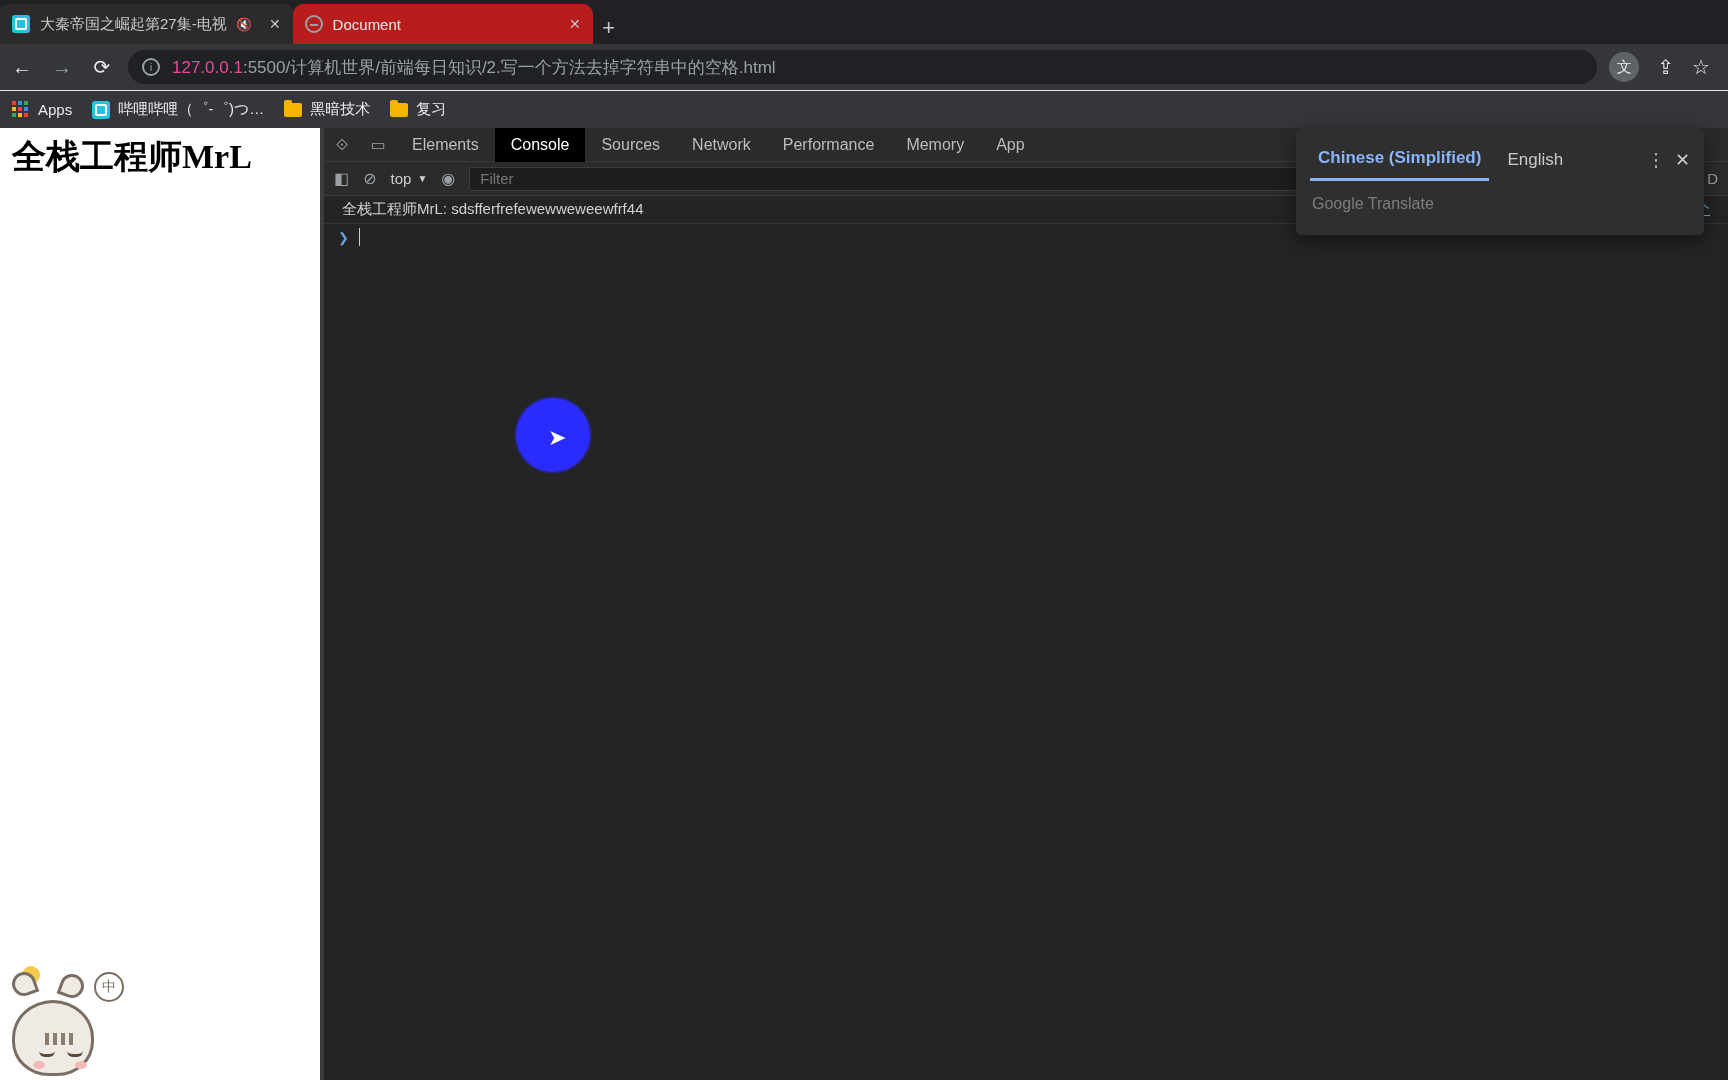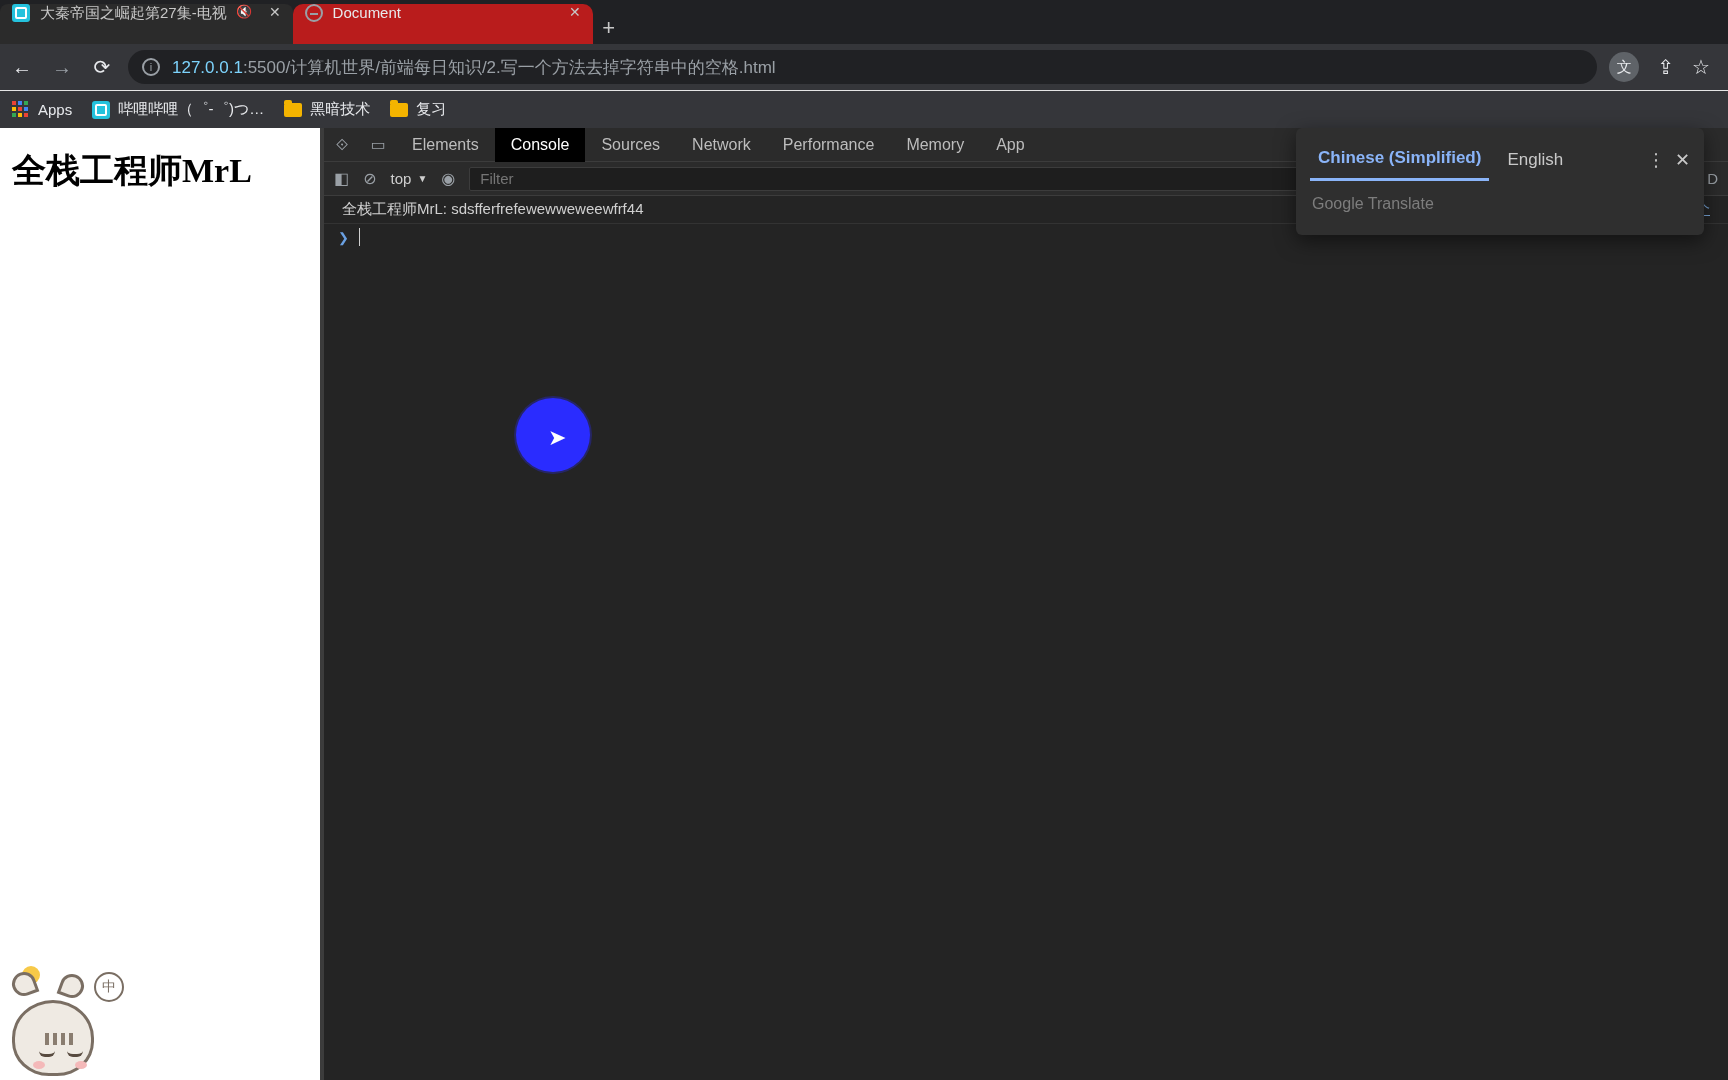--- a/index.html
+++ b/index.html
@@ -1,39 +1,39 @@
 <!DOCTYPE html>
 <html><head>
 <meta charset="utf-8">
 <style>
   * { margin:0; padding:0; box-sizing:border-box; font-family: "Segoe UI", Arial, sans-serif; }
   body { width:1728px; height:1080px; background:#202124; overflow:hidden; position:relative; }
 
   
   .tabstrip { height:44px; background:#202124; display:flex; align-items:flex-end; }
-  .tab { height:40px; display:flex; padding:0 12px; color:#c7c7c7; font-size:15px; max-width:300px; gap:10px; }
+  .tab { height:40px; display:flex; align-items:center; padding:0 12px; color:#c7c7c7; font-size:15px; max-width:300px; gap:10px; }
   .tab .favicon { width:18px; height:18px; display:inline-block; }
   .tab .title { white-space:nowrap; overflow:hidden; text-overflow:ellipsis; }
   .tab.inactive { background:#2b2b2b; border-radius:8px 8px 0 0; }
   .tab.active   { background:#b91c1c; border-radius:10px 10px 0 0; color:#e8eaed;}
   .tab .close-x { font-size:14px; color:#c7c7c7; margin-left:6px; }
   .tab .mute { font-size:13px; color:#c7c7c7; }
   .newtab { width:32px; height:32px; color:#c7c7c7; font-size:22px; display:flex; align-items:center; justify-content:center;}
   .bilibili-icon { background:#25c2dd; border-radius:3px; position:relative; }
   .bilibili-icon::after{content:"";position:absolute;inset:3px;border:2px solid #fff;border-radius:2px;}
   .page-icon { border:2px solid #9aa0a6; border-radius:50%; position:relative;}
   .page-icon::after{content:"";position:absolute;left:3px;right:3px;top:7px;height:2px;background:#9aa0a6;}
 
   
   .addr-row { height:46px; background:#35363a; display:flex; align-items:center; padding:0 8px; gap:12px;}
   .nav-btn { width:28px; height:28px; color:#9aa0a6; display:flex; align-items:center; justify-content:center; font-size:20px;}
   .nav-btn.enabled { color:#e8eaed; }
   .omnibox { flex:1; height:34px; background:#202124; border-radius:18px; display:flex; align-items:center; padding:0 14px; color:#e8eaed; font-size:17px; gap:12px;}
   .omnibox .info-icon{ width:18px;height:18px;border:2px solid #9aa0a6;border-radius:50%; display:flex;align-items:center;justify-content:center;font-size:11px;color:#9aa0a6;}
-  .omnibox .url .host{ color:#7dd3fc; }
+  .omnibox .url .host{ color:#ec4899; }
   .omnibox .url .rest{ color:#9aa0a6; }
   .addr-actions{ display:flex; align-items:center; gap:18px; padding-right:10px;}
   .circ-btn{ width:30px;height:30px;border-radius:50%;background:#5f6368;display:flex;align-items:center;justify-content:center;color:#e8eaed;font-size:15px;}
   .icon-plain{ color:#e8eaed; font-size:20px;}
 
   
   .bm-bar { height:38px; background:#35363a; border-top:1px solid #e5e5e5; display:flex; align-items:center; padding:0 12px; gap:20px;}
   .bm-item { display:flex; align-items:center; gap:8px; color:#e8eaed; font-size:15px;}
   .apps-icon { width:18px;height:18px; display:grid; grid-template-columns:repeat(3,4px);grid-template-rows:repeat(3,4px);gap:2px;}
   .apps-icon span{background:#f28b2e;}
@@ -45,21 +45,21 @@
   .apps-icon span:nth-child(6){background:#4285f4;}
   .apps-icon span:nth-child(7){background:#34a853;}
   .apps-icon span:nth-child(8){background:#fbbc05;}
   .apps-icon span:nth-child(9){background:#ea4335;}
   .folder-icon{width:18px;height:14px;background:#f4b400;border-radius:2px;position:relative;}
   .folder-icon::before{content:"";position:absolute;top:-3px;left:0;width:8px;height:4px;background:#f4b400;border-radius:2px 2px 0 0;}
 
   
   .workspace{ position:absolute; top:128px; bottom:0; left:0; right:0;}
   .page-pane { position:absolute; left:0; top:0; bottom:0; width:320px; background:#fff; }
-  .page-pane h1{ font-family:"SimSun","Songti SC",serif; font-weight:800; font-size:34px; color:#000; padding:20px 12px;}
+  .page-pane h1{ font-family:"SimSun","Songti SC",serif; font-weight:800; font-size:34px; color:#000; padding:6px 12px;}
   .divider { position:absolute; left:320px; top:0; bottom:0; width:4px; background:#3c3c3c;}
   .devtools { position:absolute; left:324px; right:0; top:0; bottom:0; background:#242424;}
 
   
   .dt-tabs{ height:34px; display:flex; align-items:center; border-bottom:1px solid #3c3c3c; background:#2b2b2b;}
   .dt-ibtn{ width:36px; display:flex; justify-content:center; color:#9aa0a6; font-size:16px;}
   .dt-tab{ padding:16px 16px; height:34px; display:flex; align-items:center; color:#bdbdbd; font-size:16px;}
   .dt-tab.active{ background:#000; color:#fff;}
 
   

